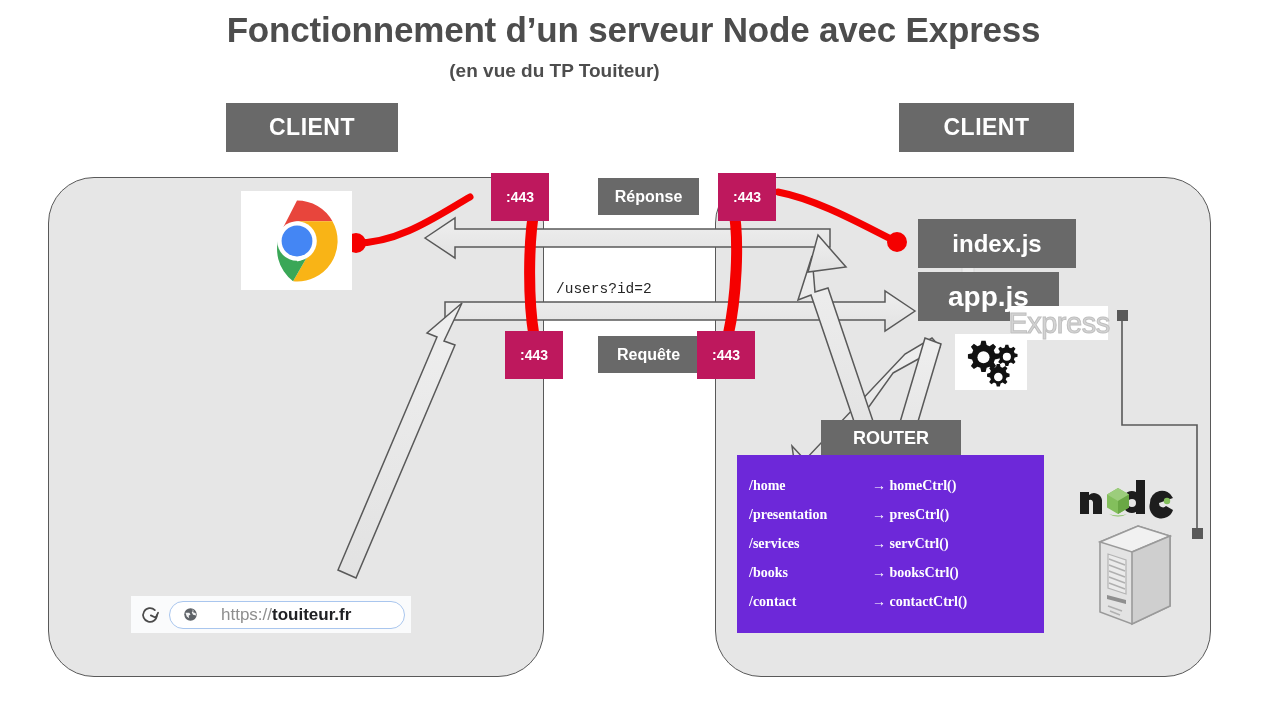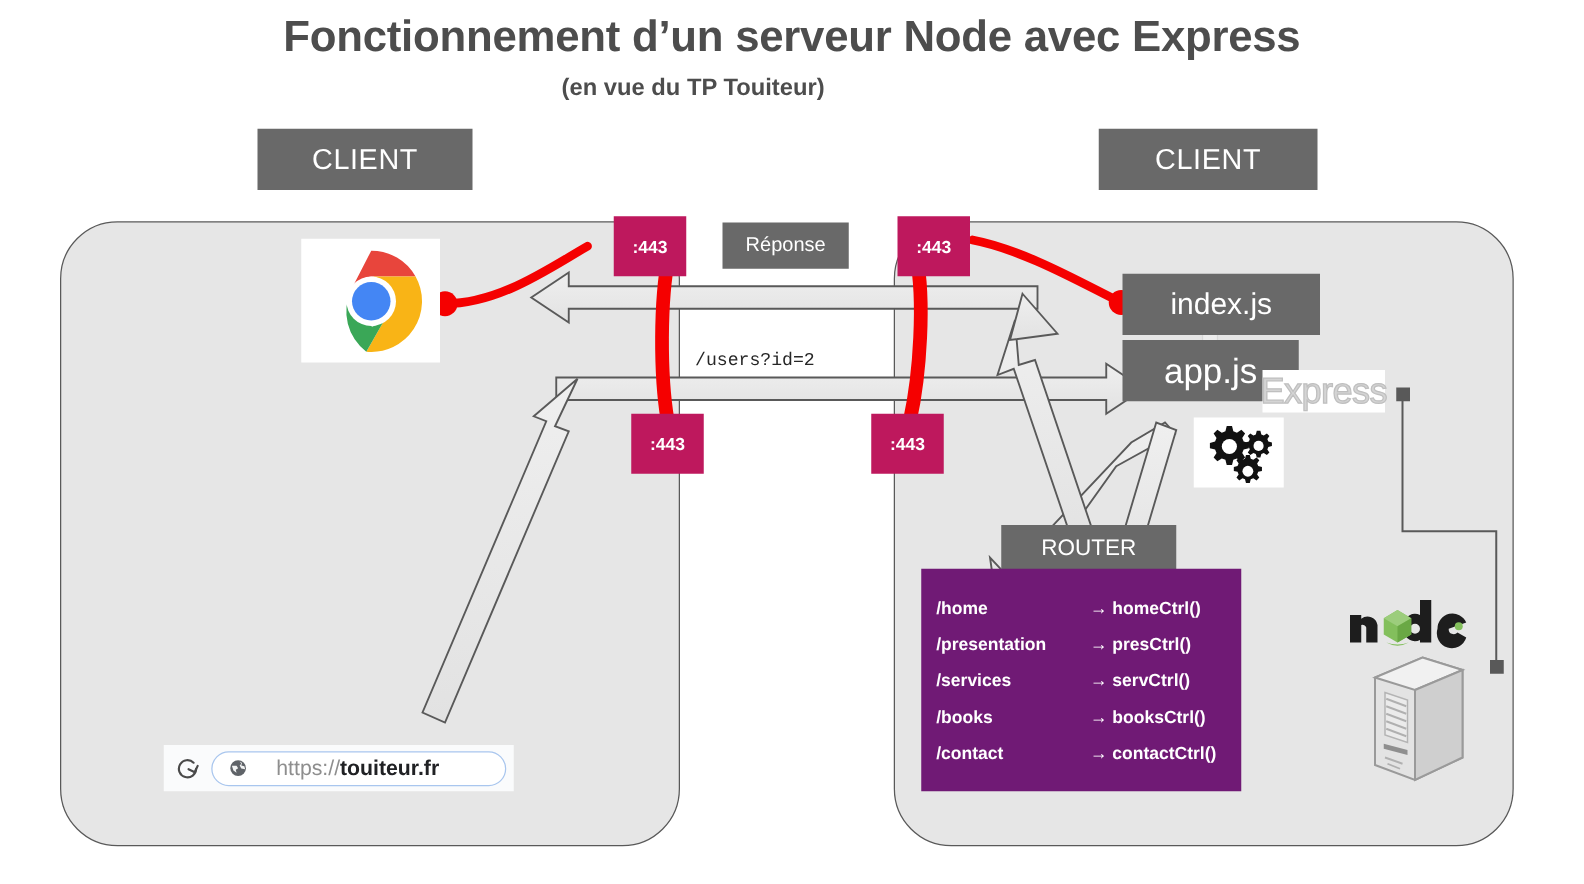--- a/index.html
+++ b/index.html
@@ -13,23 +13,23 @@
   #subtitle{position:absolute;left:0;top:60px;width:1109px;text-align:center;
          font-size:19px;font-weight:bold;color:#4d4d4d;}
 
   
   .panel{position:absolute;background:#e6e6e6;border:1.6px solid #595959;
          border-radius:46px;box-sizing:border-box;}
   #panel-client{left:48px;top:177px;width:496px;height:500px;}
   #panel-server{left:715px;top:177px;width:496px;height:500px;}
 
   
-  .chip{position:absolute;background:#696969;color:#fff;font-weight:normal;
+  .chip{position:absolute;background:#696969;color:#fff;font-weight:bold;
         display:flex;align-items:center;justify-content:center;
-        box-sizing:border-box;}
+        box-sizing:border-box;margin-left:20px;}
   #chip-client{left:206px;top:103px;width:172px;height:49px;font-size:23px;letter-spacing:0.5px;}
   #chip-server{left:879px;top:103px;width:175px;height:49px;font-size:23px;letter-spacing:0.5px;}
   #chip-reponse{left:578px;top:178px;width:101px;height:37px;font-size:16px;}
   #chip-requete{left:578px;top:336px;width:101px;height:37px;font-size:16px;}
 
   
   .port{position:absolute;background:#be185d;color:#fff;font-weight:bold;
         font-size:14px;display:flex;align-items:center;justify-content:center;
         width:58px;height:48px;}
   #port-a{left:491px;top:173px;}
@@ -37,34 +37,34 @@
   #port-c{left:505px;top:331px;}
   #port-d{left:697px;top:331px;}
 
   
   #box-index{position:absolute;left:898px;top:219px;width:158px;height:49px;
              font-size:24px;}
   #box-app{position:absolute;left:898px;top:272px;width:141px;height:49px;
              font-size:28px;}
 
   
-  #express{position:absolute;left:1010px;top:296px;width:98px;height:34px;
+  #express{position:absolute;left:1010px;top:306px;width:98px;height:34px;
            background:#fff;display:flex;align-items:center;justify-content:center;}
   #express span{font-size:29px;color:#d4d4d4;-webkit-text-stroke:1px #bfbfbf;
            font-family:"Liberation Sans",sans-serif;letter-spacing:-0.5px;}
 
   
   #gears{position:absolute;left:955px;top:334px;width:72px;height:56px;
          background:#fff;display:flex;align-items:center;justify-content:center;}
 
   
   #router-tab{position:absolute;left:801px;top:420px;width:140px;height:36px;
               font-size:18px;}
-  #router-body{position:absolute;left:737px;top:455px;width:256px;height:178px;
-               background:#701a75;box-sizing:border-box;padding:16px 0 0 0;}
+  #router-body{position:absolute;left:737px;top:455px;width:307px;height:178px;
+               background:#6d28d9;box-sizing:border-box;padding:16px 0 0 0;font-family:Liberation Serif, serif;}
   .rrow{display:flex;color:#fff;font-size:14px;font-weight:bold;
         height:29px;align-items:center;}
   .rpath{width:135px;padding-left:12px;box-sizing:border-box;}
   .rctrl{flex:1;}
 
   
   #chrome-tile{position:absolute;left:241px;top:191px;width:111px;height:99px;
                background:#fff;display:flex;align-items:center;justify-content:center;}
 
   
@@ -155,20 +155,21 @@
     <g>
       <path d="M1122,316 L1122,425 L1197,425 L1197,533" stroke="#595959" stroke-width="1.6" fill="none"></path>
       <rect x="1117" y="310" width="11" height="11" fill="#595959"></rect>
       <rect x="1192" y="528" width="11" height="11" fill="#595959"></rect>
     </g>
   </svg>
 
   <div class="chip" id="chip-client">CLIENT</div>
   <div class="chip" id="chip-server">CLIENT</div>
   <div class="chip" id="chip-reponse">Réponse</div>
+  <div class="chip" id="chip-requete">Requête</div>
 
   <div id="qlabel">/users?id=2</div>
 
   <div class="port" id="port-a">:443</div>
   <div class="port" id="port-b">:443</div>
   <div class="port" id="port-c">:443</div>
   <div class="port" id="port-d">:443</div>
 
   <div id="chrome-tile">
     <svg width="88" height="88" viewBox="0 0 100 100">

